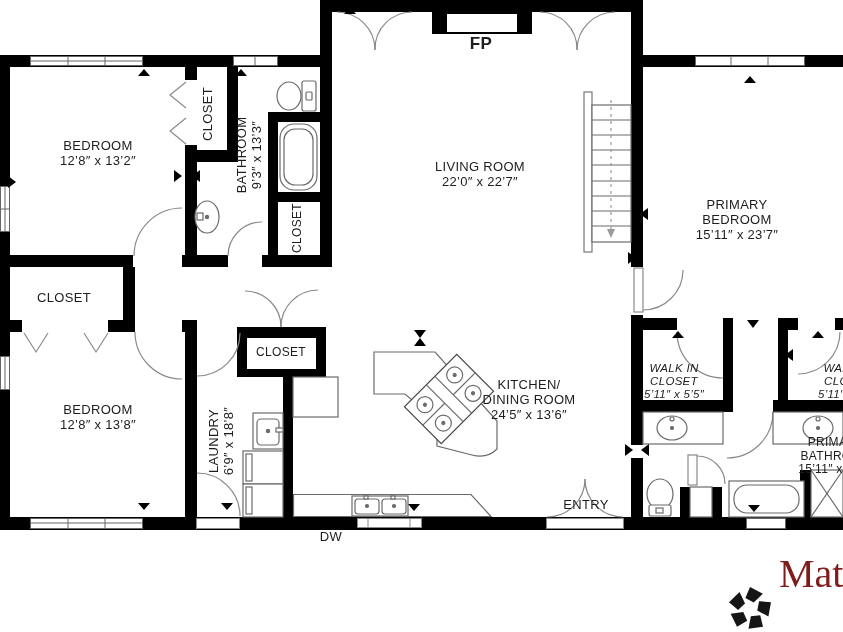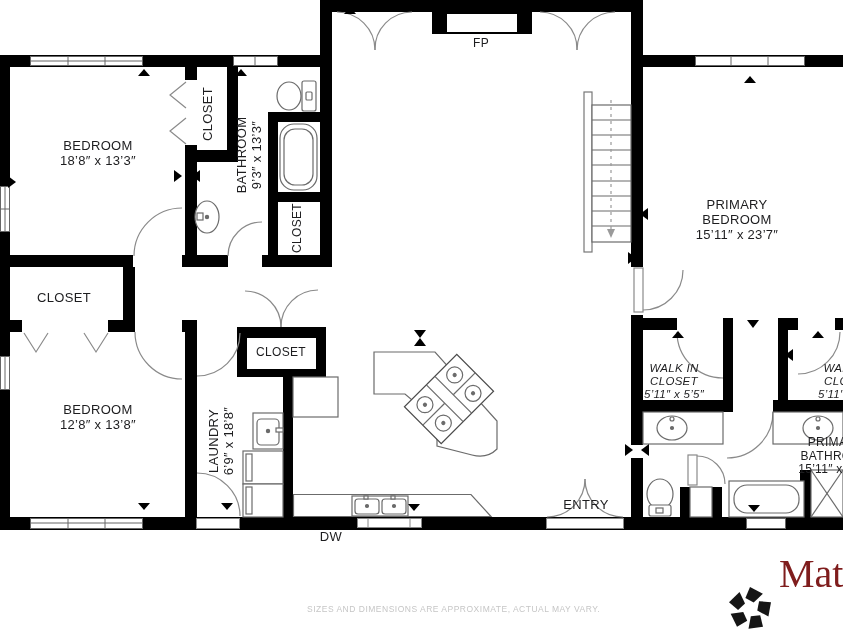--- a/index.html
+++ b/index.html
@@ -4,21 +4,21 @@
 <style>
   html,body { margin:0; padding:0; background:#ffffff; }
   #stage { position:relative; width:843px; height:632px; overflow:hidden; background:#fff;
            font-family:"Liberation Sans", sans-serif; }
   svg { position:absolute; left:0; top:0; }
   .lbl { position:absolute; transform:translate(-50%,-50%); text-align:center;
          color:#1d1d1f; font-size:13px; line-height:15px; white-space:nowrap; letter-spacing:.3px; }
   .vlbl { transform:translate(-50%,-50%) rotate(-90deg); }
   .sm { font-size:11.5px; line-height:13px;font-style:italic; }
   .xs { font-size:12px; line-height:13.5px; }
-  .fp { font-size:12px; }
+  .fp { font-size:17px;font-weight:bold; }
   .footer { position:absolute; left:307px; top:604px; font-size:8.5px; color:#c6c6c6;
             letter-spacing:.5px; }
   .brand { position:absolute; left:779px; top:550px; font-family:"Liberation Serif", serif;
            font-size:40px; color:#7f1d1d; }
   .logo { position:absolute; left:727px; top:586px; }
 </style>
 </head>
 <body>
 
 <div id="stage">
@@ -290,36 +290,40 @@
     <polygon points="678,331 672,338 684,338"></polygon>
     <polygon points="818,331 812,338 824,338"></polygon>
     <polygon points="748,505 760,505 754,512"></polygon>
     <polygon points="793,349 793,361 785,355"></polygon>
     <polygon points="8,176 8,188 16,182"></polygon>
   </g>
 </svg>
 
 <div class="lbl" style="left:98px;top:153px">
   <div>BEDROOM</div>
-  <div>18’8″ x 13’3″</div>
+  <div>12’8″ x 13’2″</div>
 </div>
 
 <div class="lbl vlbl" style="left:207px;top:114px">
   <div>CLOSET</div>
 </div>
 
 <div class="lbl vlbl" style="left:249px;top:155px">
   <div>BATHROOM</div>
   <div>9’3″ x 13’3″</div>
 </div>
 
 <div class="lbl vlbl xs" style="left:298px;top:228px">
   <div>CLOSET</div>
 </div>
 
+<div class="lbl" style="left:480px;top:174px">
+  <div>LIVING ROOM</div>
+  <div>22’0″ x 22’7″</div>
+</div>
 
 <div class="lbl fp" style="left:481px;top:43px">
   <div>FP</div>
 </div>
 
 <div class="lbl" style="left:737px;top:219px">
   <div>PRIMARY</div>
   <div>BEDROOM</div>
   <div>15’11″ x 23’7″</div>
 </div>
@@ -335,20 +339,25 @@
 
 <div class="lbl vlbl" style="left:221px;top:441px">
   <div>LAUNDRY</div>
   <div>6’9″ x 18’8″</div>
 </div>
 
 <div class="lbl xs" style="left:281px;top:353px">
   <div>CLOSET</div>
 </div>
 
+<div class="lbl" style="left:529px;top:399px">
+  <div>KITCHEN/</div>
+  <div>DINING ROOM</div>
+  <div>24’5″ x 13’6″</div>
+</div>
 
 <div class="lbl" style="left:331px;top:536px">
   <div>DW</div>
 </div>
 
 <div class="lbl" style="left:586px;top:504px">
   <div>ENTRY</div>
 </div>
 
 <div class="lbl sm" style="left:674px;top:381px">
@@ -362,21 +371,20 @@
   <div>CLOSET</div>
   <div>5’11″ x 5’5″</div>
 </div>
 
 <div class="lbl xs" style="left:836px;top:456px">
   <div>PRIMARY</div>
   <div>BATHROOM</div>
   <div>15’11″ x 7’11″</div>
 </div>
 
-<div class="footer">SIZES AND DIMENSIONS ARE APPROXIMATE, ACTUAL MAY VARY.</div>
 
 <svg class="logo" width="46" height="46" viewBox="0 0 100 100">
   <g fill="#151515">
     <polygon points="50,2 78,17 58,36 40,26"></polygon>
     <polygon points="50,2 78,17 58,36 40,26" transform="rotate(72 50 50)"></polygon>
     <polygon points="50,2 78,17 58,36 40,26" transform="rotate(144 50 50)"></polygon>
     <polygon points="50,2 78,17 58,36 40,26" transform="rotate(216 50 50)"></polygon>
     <polygon points="50,2 78,17 58,36 40,26" transform="rotate(288 50 50)"></polygon>
   </g>
 </svg>

